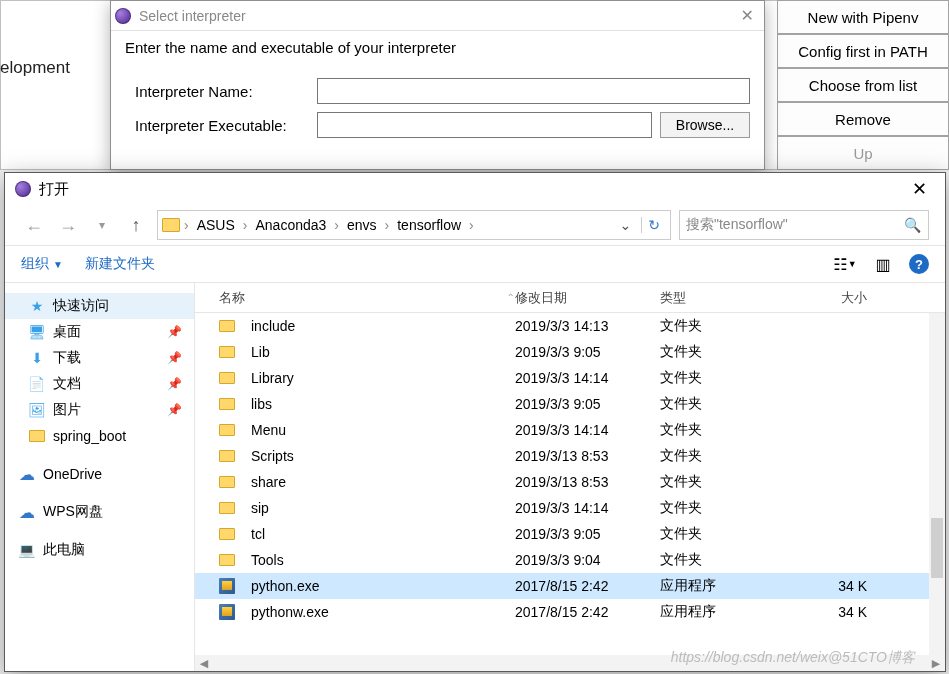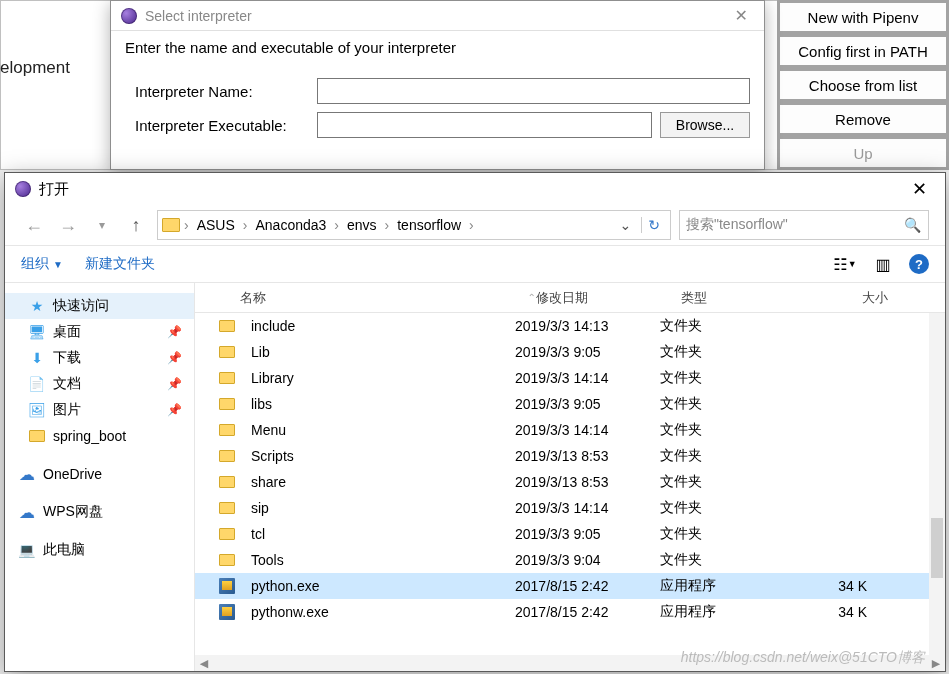--- a/index.html
+++ b/index.html
@@ -1,23 +1,23 @@
 <!DOCTYPE html>
 <html><head>
 <meta charset="utf-8">
 <style>
   * { box-sizing: border-box; font-family: "Microsoft YaHei", "Segoe UI", sans-serif; }
   body { margin:0; width:949px; height:674px; background:#f0f0f0; overflow:hidden; position:relative; color:#000;}
   .bg-panel { position:absolute; left:0; top:0; width:949px; height:170px; background:#fff; border:1px solid #c0c0c0;}
   .bg-label { position:absolute; left:0; top:58px; font-size:17px; color:#222; }
   .right-btn-col { position:absolute; right:0; top:0; width:172px; }
-  .right-btn { height:34px; border:3px solid #a3a3a3; background:#fdfdfd; display:flex; align-items:center; justify-content:center; font-size:15px; }
+  .right-btn { height:34px; border:1px solid #a3a3a3; background:#fdfdfd; display:flex; align-items:center; justify-content:center; font-size:15px; }
   .right-btn.disabled { color:#9a9a9a; }
   .interp-dialog { position:absolute; left:110px; top:0; width:655px; height:170px; background:#fff; border:1px solid #8f8f8f; box-shadow:0 4px 16px rgba(0,0,0,0.3);}
-  .interp-title { height:30px; display:flex; align-items:center; padding:0 10px; border-bottom:1px solid #e0e0e0;}
+  .interp-title { height:30px; display:flex; align-items:center; padding:0 4px; border-bottom:1px solid #e0e0e0;}
   .interp-title .ico { width:16px; height:16px; border-radius:50%; background:linear-gradient(135deg,#5b3d8f,#3d1f6e); margin-right:8px; position:relative; overflow:hidden;}
   .interp-title .ico::before{content:"";position:absolute;inset:1px;border-radius:50%;background:radial-gradient(circle at 30% 30%,#a67fe0,#4d2a8f);}
   .interp-title .txt { color:#888; font-size:14px; flex:1;}
   .interp-title .x { font-size:16px; color:#888; padding:0 6px; cursor:pointer;}
   .interp-body { padding:8px 14px; font-size:15px; }
   .interp-form { padding:6px 14px; }
   .frow { display:flex; align-items:center; margin:8px 0; font-size:15px;}
   .frow .lab { width:182px;margin-left:10px; }
   .frow input.txt { flex:1; height:26px; border:1px solid #777; background:#fff; padding:0 4px; font-size:14px;}
   .frow .browse { margin-left:8px; width:90px; height:26px; border:1px solid #999; background:#f3f3f3; font-size:14px;}
@@ -50,35 +50,35 @@
   .sidebar { width:190px; border-right:1px solid #e6e6e6; padding:10px 0; overflow:hidden;}
   .side-group { padding:4px 12px 4px 24px; font-size:14px; display:flex; align-items:center; gap:8px; height:26px; cursor:pointer;}
   .side-group.head { background:#e5f1fb; font-weight:normal;}
   .pin { margin-left:auto; color:#888; font-size:12px;}
   .ico-sm { width:16px; height:16px; display:inline-flex; align-items:center; justify-content:center;}
   .ico-star { color:#3aa0e8;}
   .ico-folder { width:16px; height:12px; background:#ffd76a; border:1px solid #d4a82b; border-radius:1px;}
   .ico-cloud{color:#3478c9;font-size:16px;}
   .ico-pc{color:#6aa0d8;font-size:14px;}
   .filelist { flex:1; overflow:hidden; position:relative;}
-  .fl-header { display:flex; height:30px; border-bottom:1px solid #e6e6e6; font-size:13px; color:#444; align-items:center;padding-left:21px;}
+  .fl-header { display:flex; height:30px; border-bottom:1px solid #e6e6e6; font-size:13px; color:#444; align-items:center;}
   .col-name{width:320px;padding-left:24px;display:flex;align-items:center;gap:6px;}
   .col-date{width:145px;}
   .col-type{width:145px;}
   .col-size{width:70px;text-align:right;padding-right:8px;}
   .fl-row { display:flex; height:26px; font-size:14px; align-items:center; cursor:pointer;}
   .fl-row.sel { background:#cde8ff;}
   .fl-row .fico-f { width:16px; height:12px; background:#ffd76a; border:1px solid #d4a82b; margin-right:10px; border-radius:1px;}
   .fl-row .fico-e { width:16px; height:16px; background:linear-gradient(135deg,#4a7fb8,#2a5a8f); margin-right:10px; border-radius:1px; position:relative;}
   .fl-row .fico-e::after{content:"";position:absolute;inset:3px 3px 4px 3px;background:linear-gradient(#ffd040,#e0a020);}
   .scrollbar-b { position:absolute; bottom:0; left:0; right:0; height:16px; background:#f3f3f3; display:flex; align-items:center; justify-content:space-between; padding:0 2px;}
   .scrollbar-b .arr{width:14px;height:14px;color:#888;display:flex;align-items:center;justify-content:center;font-size:11px;}
   .scrollbar-r { position:absolute; right:0; top:30px; bottom:16px; width:16px; background:#f3f3f3;}
   .scrollbar-r .thumb{position:absolute;left:2px;right:2px;top:60%;height:60px;background:#cfcfcf;}
-  .watermark { position:absolute; right:20px; bottom:4px; font-size:14px; color:#bbb; font-style:italic; pointer-events:none;}
+  .watermark { position:absolute; right:30px; bottom:4px; font-size:14px; color:#bbb; font-style:italic; pointer-events:none;}
 </style>
 </head>
 <body>
 
 <div class="bg-panel"></div>
 <div class="bg-label">elopment</div>
 
 <div class="right-btn-col">
   <div class="right-btn">New with Pipenv</div>
   <div class="right-btn">Config first in PATH</div>

